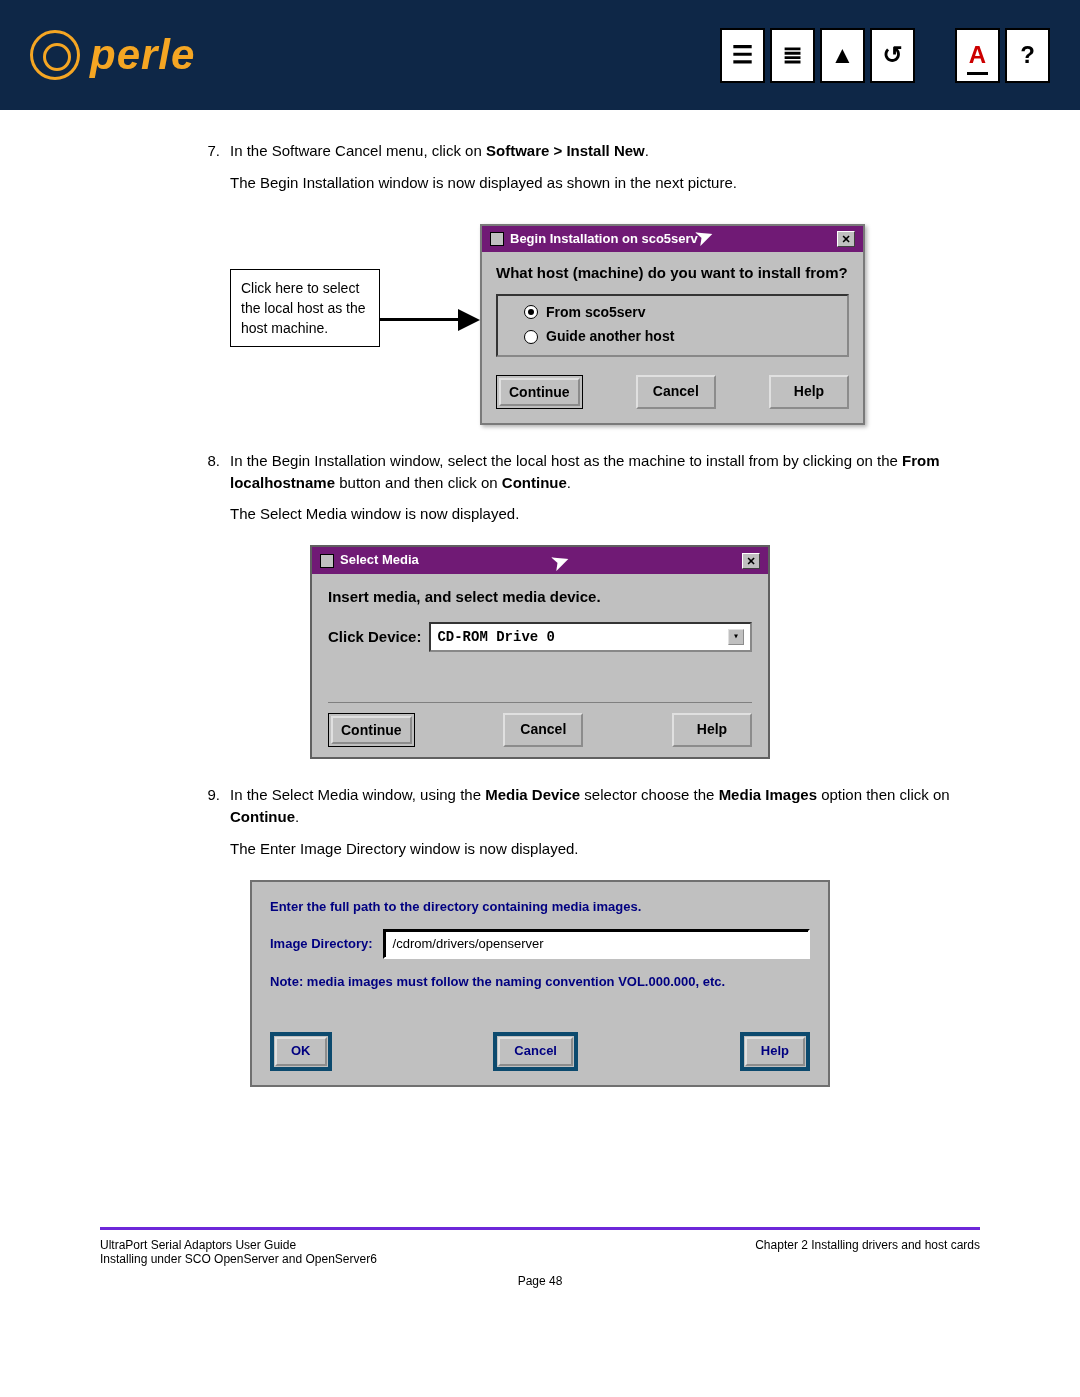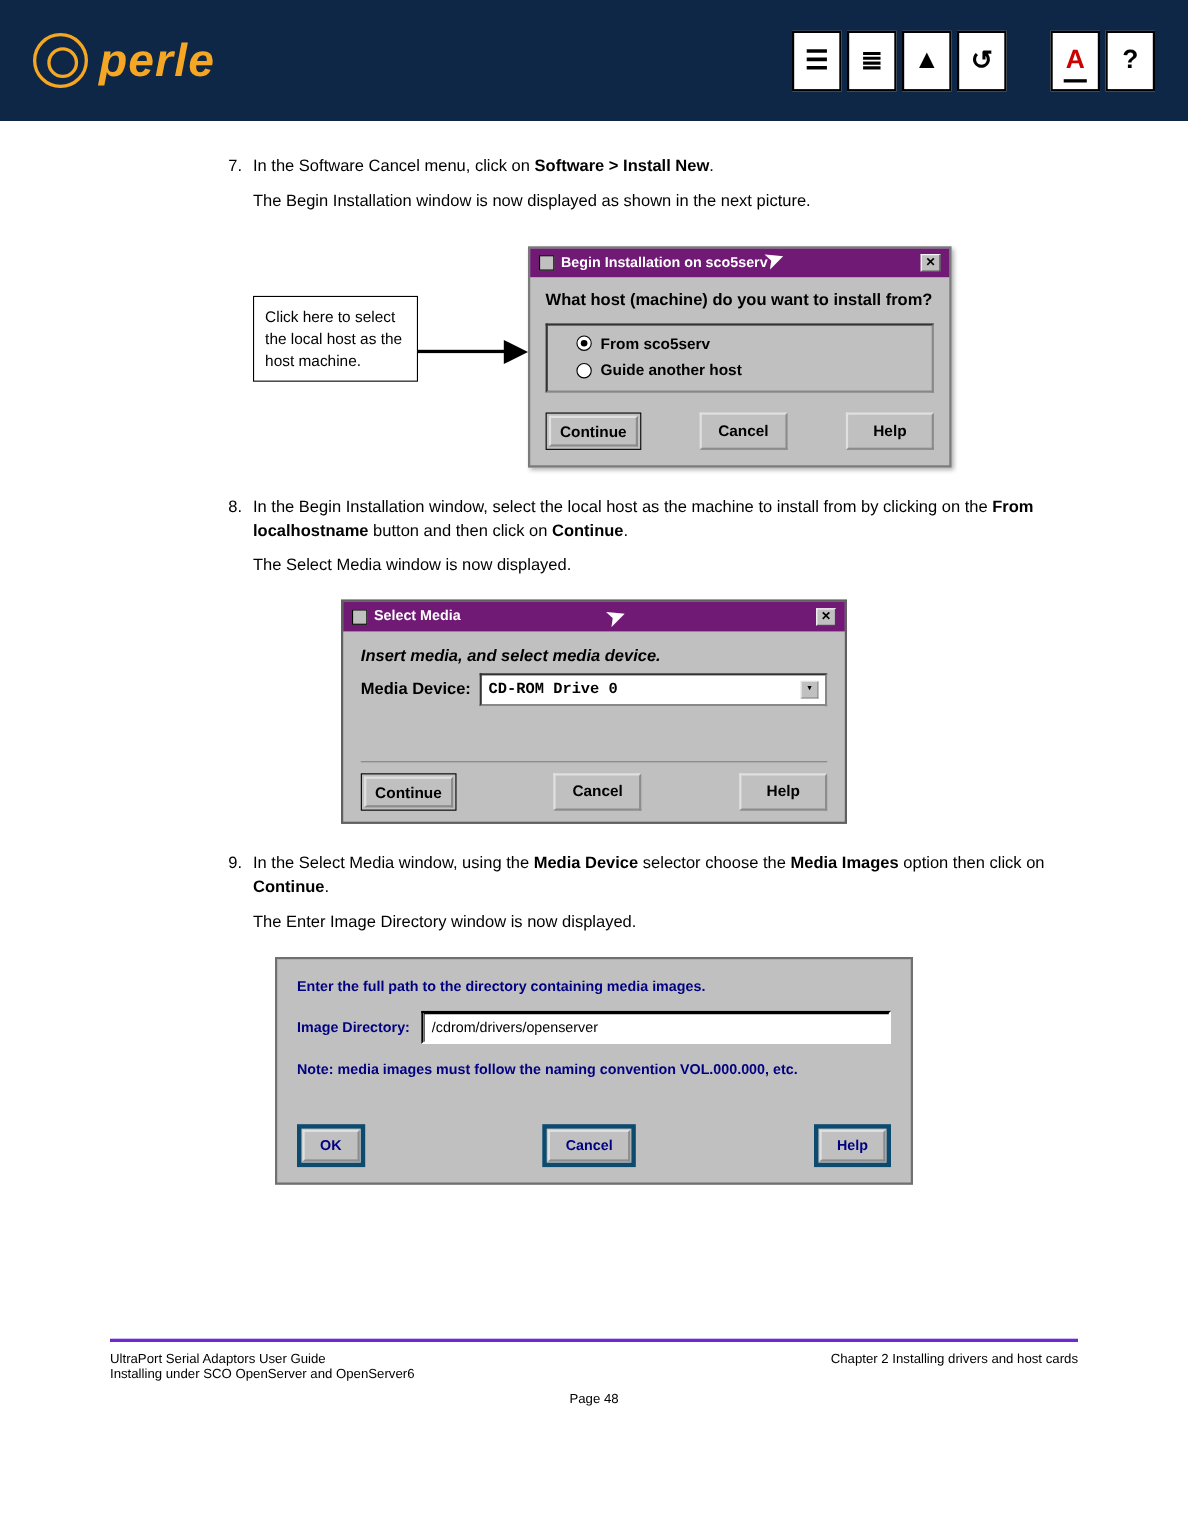--- a/index.html
+++ b/index.html
@@ -38,21 +38,21 @@
 .radio { width: 14px; height: 14px; border: 1px solid #000; border-radius: 50%; background: #fff; position: relative; flex-shrink: 0; }
 .radio.selected::after { content: ''; position: absolute; width: 6px; height: 6px; background: #000; border-radius: 50%; top: 3px; left: 3px; }
 .dlg-btns { display: flex; justify-content: space-between; gap: 10px; }
 .dlg-btn { border: 2px outset #e0e0e0; background: #c0c0c0; padding: 4px 10px; font-weight: bold; font-size: 14px; min-width: 80px; text-align: center; font-family: Arial, sans-serif; }
 .dlg-btn.default { border: 1px solid #000; padding: 2px; }
 .dlg-btn.default > span { display: block; border: 2px outset #e0e0e0; padding: 2px 8px; }
 
 
 .dlg2 { width: 460px; margin: 10px auto 25px auto; border: 2px solid #606060; background: #c0c0c0; }
 .dlg2-body { padding: 12px 16px 10px 16px; }
-.dlg2-prompt { font-weight: bold; font-size: 15px; margin-bottom: 4px; font-style: italic; }
+.dlg2-prompt { font-weight: bold; font-size: 15px; margin-bottom: 14px; }
 .media-row { display: flex; align-items: center; gap: 8px; font-weight: bold; font-size: 15px; margin-bottom: 50px; }
 .media-select { flex: 1; border: 2px inset #888; background: #fff; padding: 3px 6px; font-family: 'Courier New', monospace; font-size: 14px; display: flex; justify-content: space-between; align-items: center; }
 .select-arrow { width: 16px; height: 16px; background: #c0c0c0; border: 1px outset #e0e0e0; text-align: center; font-size: 10px; line-height: 14px; }
 .dlg2-btns { border-top: 1px solid #808080; padding-top: 10px; display: flex; justify-content: space-between; }
 
 
 .dlg3 { width: 580px; margin: 10px auto 20px 150px; border: 2px solid #707070; background: #c0c0c0; padding: 16px 18px 14px 18px; }
 .dlg3-prompt { color: #000080; font-weight: bold; font-size: 13px; margin-bottom: 12px; }
 .img-dir-row { display: flex; align-items: center; gap: 10px; margin-bottom: 14px; }
 .img-dir-label { color: #000080; font-weight: bold; font-size: 13px; }
@@ -159,21 +159,21 @@
       <div class="dlg-title-left">
         <div class="dlg-title-ico"></div>
         <span>Select Media</span>
       </div>
       <span class="cur2">➤</span>
       <div class="dlg-close">✕</div>
     </div>
     <div class="dlg2-body">
       <div class="dlg2-prompt">Insert media, and select media device.</div>
       <div class="media-row">
-        <span>Media Device:</span>
+        <span>Click Device:</span>
         <div class="media-select">
           <span>CD-ROM Drive 0</span>
           <div class="select-arrow">▾</div>
         </div>
       </div>
       <div class="dlg2-btns">
         <div class="dlg-btn default">
             <span>Continue</span>
           </div>
         <div class="dlg-btn">Cancel</div>

